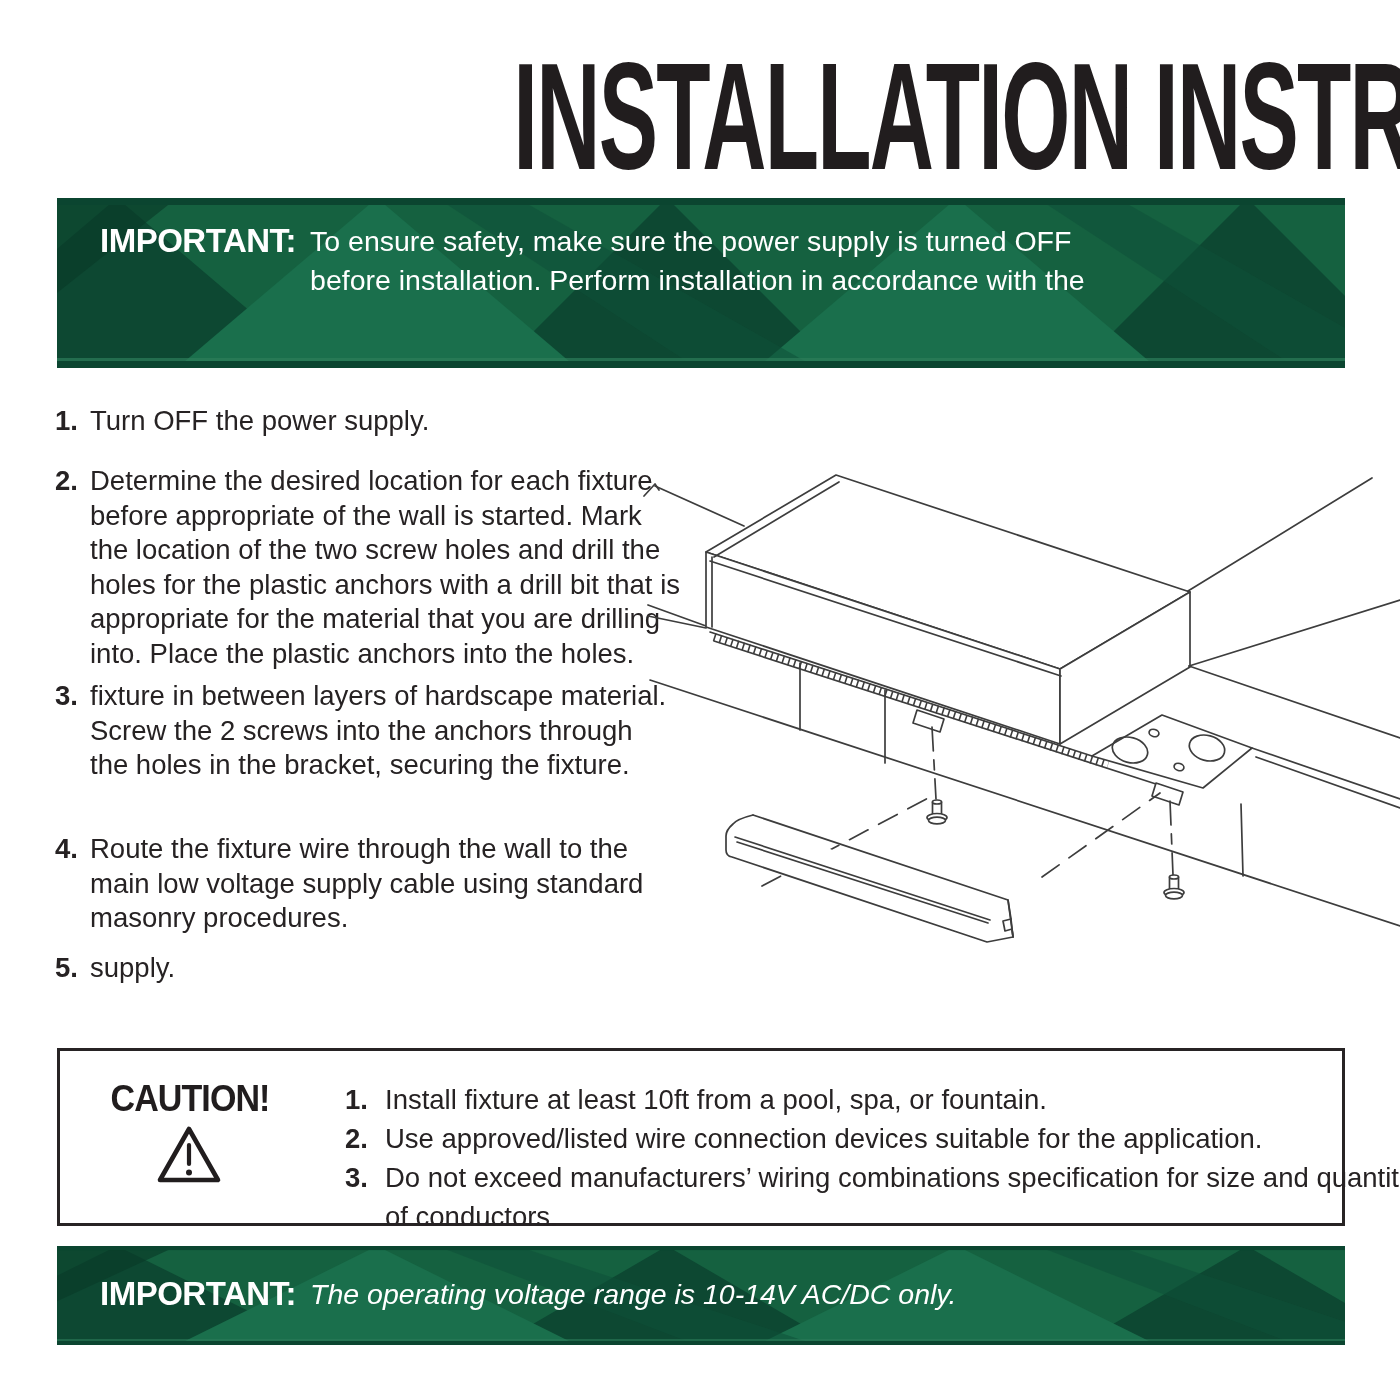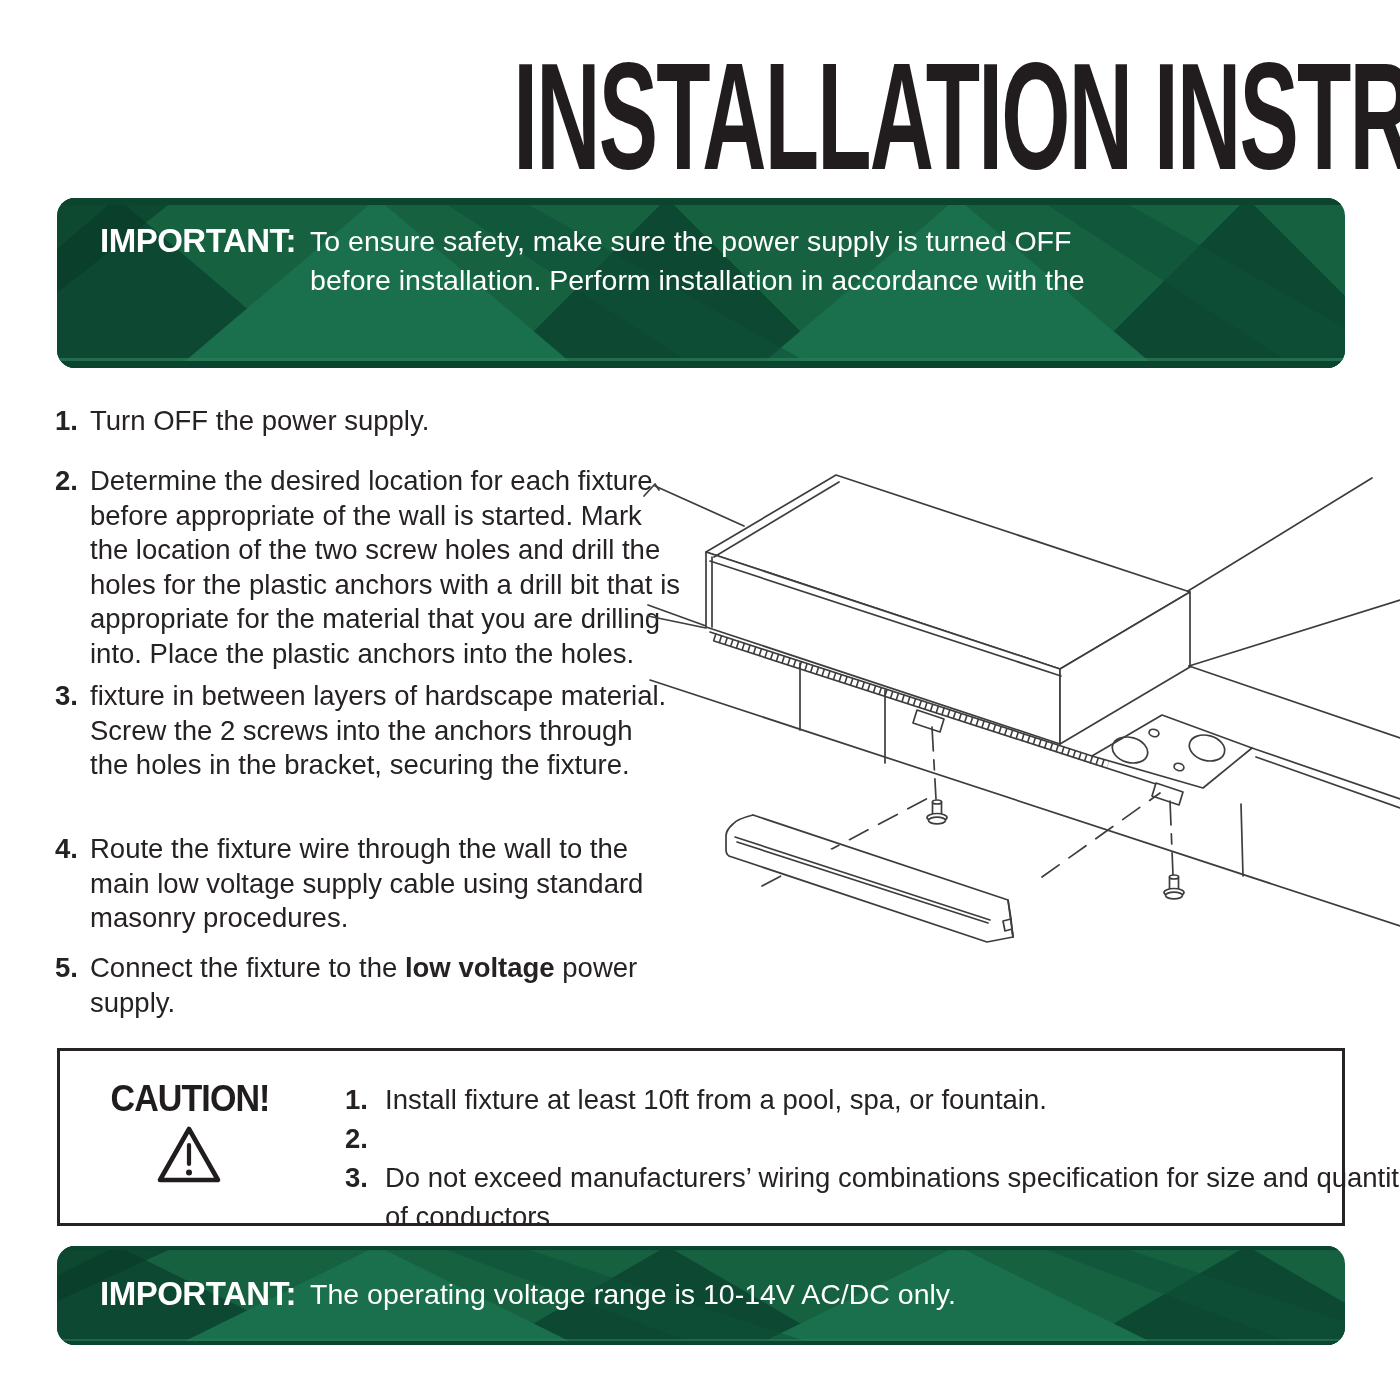--- a/index.html
+++ b/index.html
@@ -6,31 +6,31 @@
   #page{position:relative;width:1400px;height:1400px;background:#fff;overflow:hidden;
         font-family:"Liberation Sans", sans-serif;color:#262223;}
 
   
   .title-wrap{position:absolute;left:57px;top:40px;width:1288px;text-align:center;}
   .title-text{display:inline-block;font-size:152px;font-weight:900;letter-spacing:-3px;
               color:#211d1e;transform:scaleX(0.585);transform-origin:center;
               white-space:nowrap;line-height:1.0;}
 
   
-  .banner{position:absolute;left:57px;width:1288px;overflow:hidden;border-radius:18px;}
+  .banner{position:absolute;left:57px;width:1288px;overflow:hidden;}
   .banner svg.bg{position:absolute;left:0;top:0;width:100%;height:100%;}
   #banner-top{top:198px;height:170px;}
   #banner-bottom{top:1246px;height:99px;}
   .banner-content{position:relative;display:flex;color:#ffffff;}
   #banner-top .banner-content{padding:24px 0 0 43px;}
   #banner-bottom .banner-content{padding:29px 0 0 43px;}
   .imp-label{font-weight:bold;font-size:33px;line-height:38.5px;letter-spacing:-0.5px;white-space:nowrap;}
   .banner-lines{margin-left:14px;font-size:28.5px;line-height:38.5px;}
   .banner-line{white-space:nowrap;}
-  #banner-bottom .banner-lines{}
+  #banner-bottom .banner-lines{font-style:italic;}
 
   
   .step{position:absolute;left:55px;display:flex;}
   .step .num{width:35px;font-weight:bold;font-size:27.5px;line-height:34.5px;flex:none;}
   .step .stext{font-size:27.5px;line-height:34.5px;}
   .sline{white-space:nowrap;}
   .bold{font-weight:bold;}
 
   
   #caution-box{position:absolute;left:57px;top:1048px;width:1282px;height:172px;
@@ -113,21 +113,20 @@
     <div class="stext">
       <div class="sline">Route the fixture wire through the wall to the</div>
       <div class="sline">main low voltage supply cable using standard</div>
       <div class="sline">masonry procedures.</div>
     </div>
   </div>
 
   <div class="step" style="top:951px">
     <span class="num">5.</span>
     <div class="stext">
-      <div class="sline"><span>Connect the fixture to the </span><span class="bold">low voltage</span><span> power</span></div>
       <div class="sline">supply.</div>
     </div>
   </div>
 
   <svg id="diagram" width="770" height="610" viewBox="0 0 770 610">
     <g stroke="#3d3d3d" stroke-width="1.7" fill="none" stroke-linejoin="round" stroke-linecap="round">
 
       <path d="M14,66 L25,54 L29,60"></path>
       <path d="M25,56 L114,96"></path>
 
@@ -212,20 +211,23 @@
   </svg>
   <div class="citems">
     <div class="citem">
       <span class="num">1.</span>
       <div class="ctext">
           <div class="sline">Install fixture at least 10ft from a pool, spa, or fountain.</div>
         </div>
     </div>
     <div class="citem">
       <span class="num">2.</span>
+      <div class="ctext">
+          <div class="sline">Use approved/listed wire connection devices suitable for the application.</div>
+        </div>
     </div>
     <div class="citem">
       <span class="num">3.</span>
       <div class="ctext">
         <div class="sline">Do not exceed manufacturers’ wiring combinations specification for size and quantitiy</div>
         <div class="sline">of conductors.</div>
       </div>
     </div>
   </div>
 

